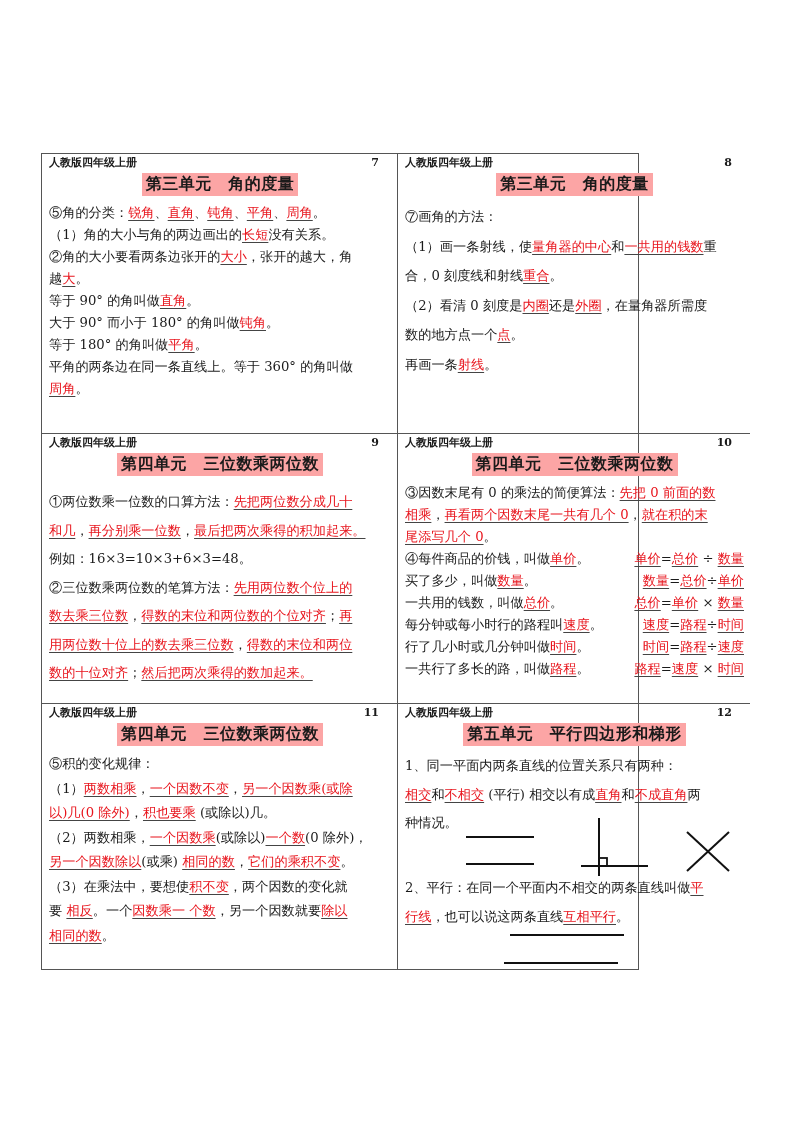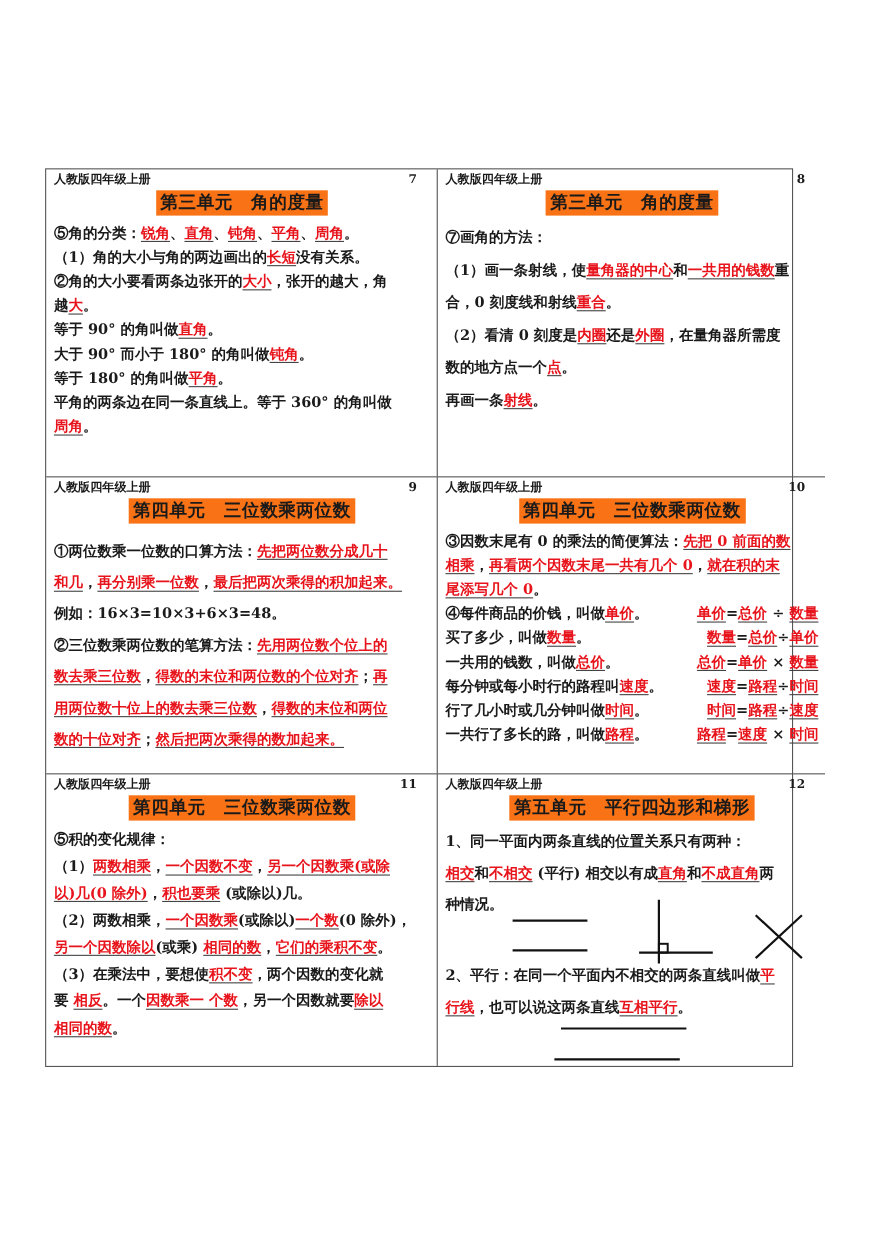--- a/index.html
+++ b/index.html
@@ -1,31 +1,31 @@
 <!DOCTYPE html>
 <html><head>
 <meta charset="utf-8">
 <style>
   html, body { margin: 0; padding: 0; background: #ffffff; }
   body { width: 793px; height: 1122px; position: relative; overflow: hidden;
          font-family: "DejaVu Serif", "Liberation Serif", serif; color: #1a1a1a; }
-  .grid { position: absolute; left: 41px; top: 153px; width: 680px; height: 817px;
+  .grid { position: absolute; left: 41px; top: 153px; width: 598px; height: 817px;
           border: 1.5px solid #555; box-sizing: border-box; }
   .card { position: absolute; box-sizing: border-box; overflow: hidden; padding: 0 6px 0 7px; }
   .c0 { left: 0; width: 355px; }
   .c1 { left: 355px; width: 353px; border-left: 1.5px solid #555; }
   .r0 { top: 0; height: 279px; }
   .r1 { top: 279px; height: 270px; border-top: 1.5px solid #555; }
   .r2 { top: 549px; height: 266px; border-top: 1.5px solid #555; }
   .hdr { display: flex; justify-content: space-between; font-size: 11px; font-weight: bold;
          height: 18px; line-height: 18px; padding-right: 12px; }
   .ttl-wrap { text-align: center; margin-top: 1px; margin-bottom: 6px; }
-  .ttl { display: inline-block; background: #f97316; font-size: 16px; font-weight: bold;
+  .ttl { display: inline-block; background: #fca5a5; font-size: 16px; font-weight: bold;
          padding: 1px 4px; letter-spacing: 0.5px; white-space: pre; }
-  .body { font-size: 13.2px; font-weight: bold; }
+  .body { font-size: 13.2px; font-weight: normal; }
   .ln { white-space: nowrap; }
   .r { color: #e8141c; text-decoration: underline; text-decoration-color: #444; text-underline-offset: 3px; }
   .k { color: #1a1a1a; }
   .lh22 { line-height: 22px; }
   .lh30 { line-height: 29.5px; }
   .lh28 { line-height: 28.5px; }
   .lh24 { line-height: 24.5px; }
   .row2 { display: flex; justify-content: space-between; }
   .fig { position: absolute; }
 </style>

